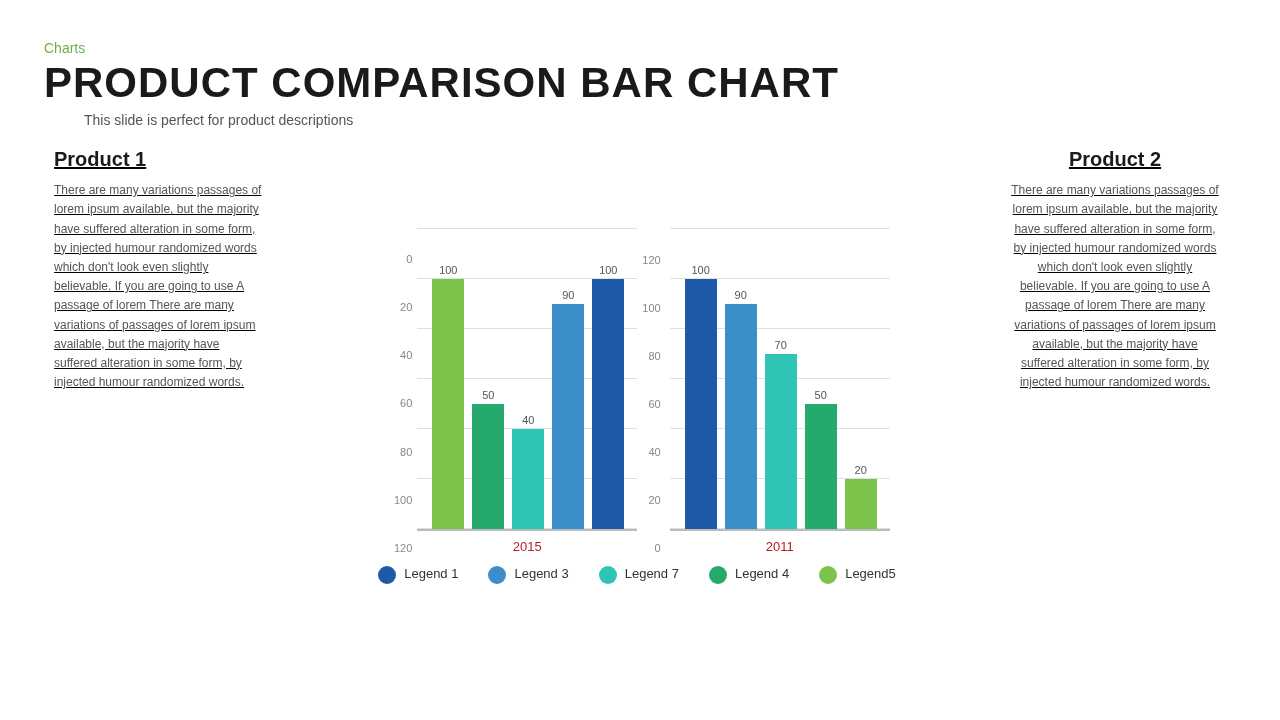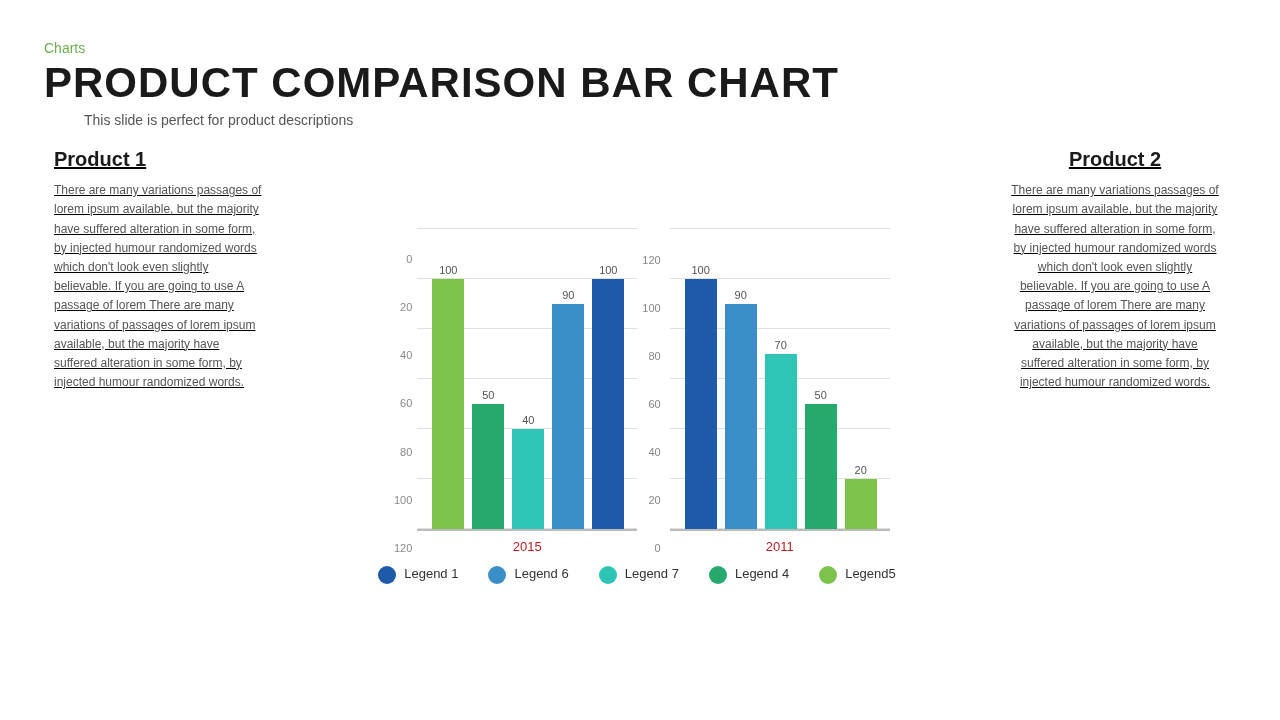--- a/index.html
+++ b/index.html
@@ -316,21 +316,21 @@
     </div>
   </div>
 
   <div class="legend-area">
     <div class="legend-item">
       <div class="legend-dot color-legend1"></div>
       <span>Legend 1</span>
     </div>
     <div class="legend-item">
       <div class="legend-dot color-legend2"></div>
-      <span>Legend 6</span>
+      <span>Legend 3</span>
     </div>
     <div class="legend-item">
       <div class="legend-dot color-legend3"></div>
       <span>Legend 7</span>
     </div>
     <div class="legend-item">
       <div class="legend-dot color-legend4"></div>
       <span>Legend 4</span>
     </div>
     <div class="legend-item">

